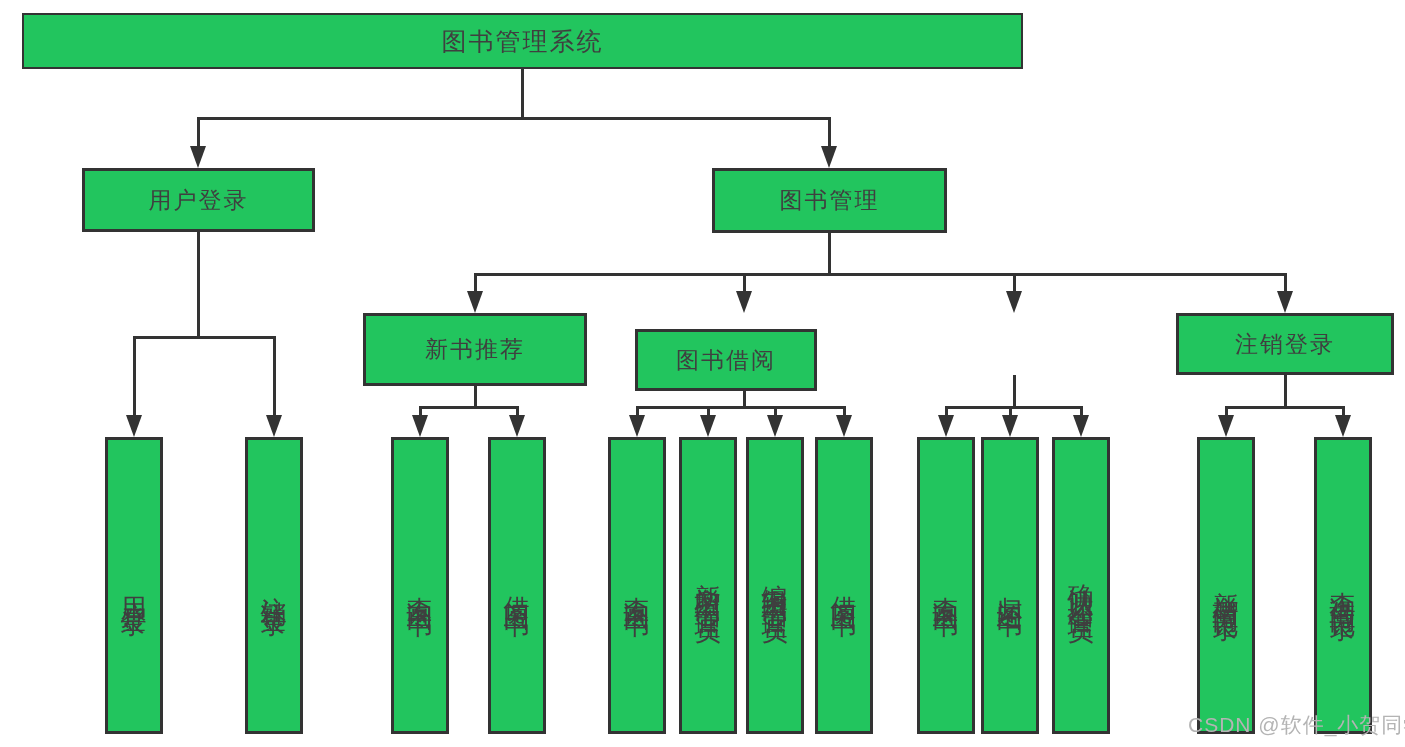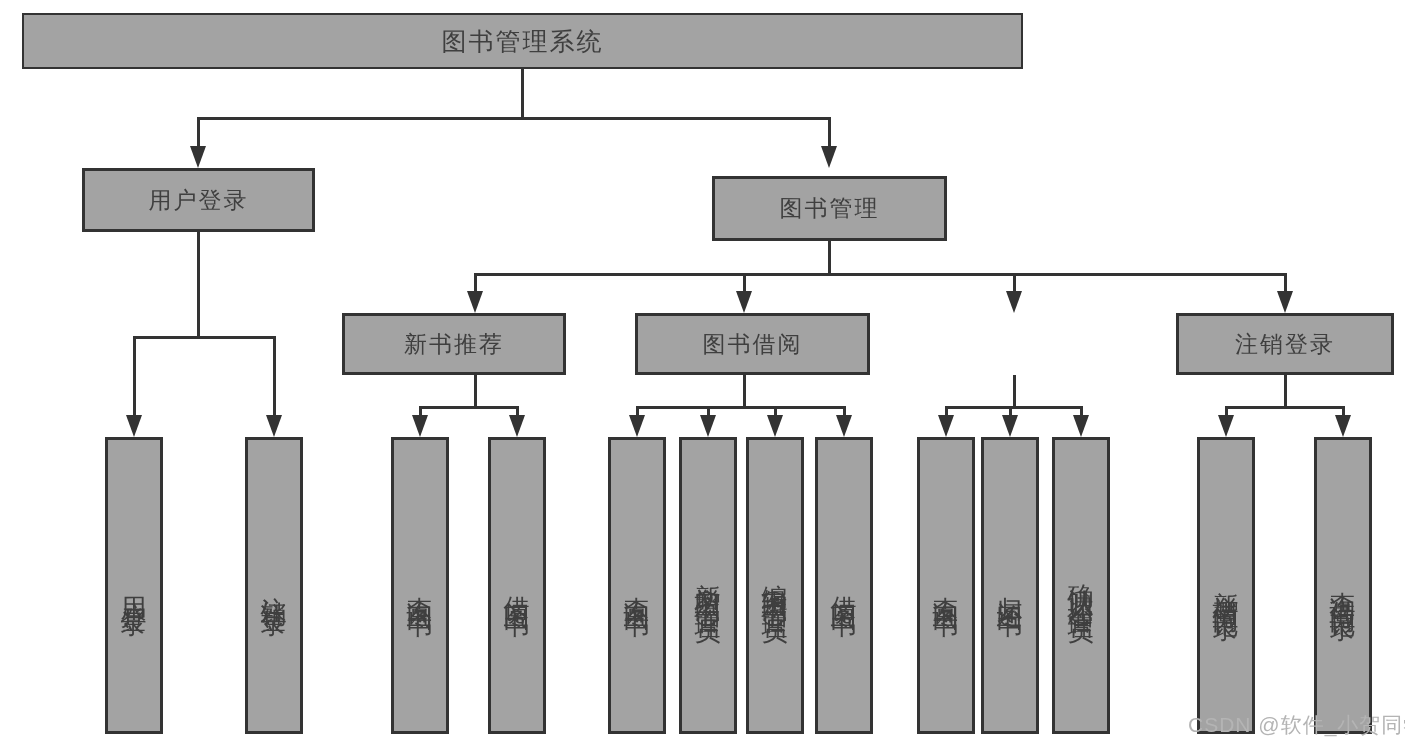--- a/index.html
+++ b/index.html
@@ -17,21 +17,21 @@
     position:absolute;width:0;height:0;
     border-left:8px solid transparent;
     border-right:8px solid transparent;
     border-top:22px solid #333333;
   }
   
   .node{
     position:absolute;
     box-sizing:border-box;
     border:3px solid #333333;
-    background:#a3a3a3;
+    background:#22c55e;
     display:flex;align-items:center;justify-content:center;
     color:#3f3f3f;
   }
   .node.root{border-width:2px;font-size:25px;letter-spacing:2px;}
   .node.lvl{font-size:23px;letter-spacing:2px;}
   .node.leaf{font-size:26px;}
   .leaf .vtxt{
     writing-mode:vertical-rl;
     text-orientation:mixed;
     letter-spacing:5px;
@@ -113,28 +113,28 @@
   <div class="arr" style="left:1218px;top:415px"></div>
   <div class="arr" style="left:1335px;top:415px"></div>
 
   <div class="node root" style="left:22px;top:13px;width:1001px;height:56px">
     <span>图书管理系统</span>
   </div>
 
   <div class="node lvl" style="left:82px;top:168px;width:233px;height:64px">
     <span>用户登录</span>
   </div>
-  <div class="node lvl" style="left:712px;top:176px;width:235px;height:65px">
+  <div class="node lvl" style="left:712px;top:168px;width:235px;height:65px">
     <span>图书管理</span>
   </div>
 
-  <div class="node lvl" style="left:342px;top:313px;width:224px;height:62px">
+  <div class="node lvl" style="left:363px;top:313px;width:224px;height:73px">
     <span>新书推荐</span>
   </div>
-  <div class="node lvl" style="left:635px;top:313px;width:235px;height:62px">
+  <div class="node lvl" style="left:635px;top:329px;width:182px;height:62px">
     <span>图书借阅</span>
   </div>
   <div class="node lvl" style="left:1176px;top:313px;width:218px;height:62px">
     <span>注销登录</span>
   </div>
 
   <div class="node leaf" style="left:105px;top:437px;width:58px;height:297px">
     <span class="vtxt">用户登录</span>
   </div>
   <div class="node leaf" style="left:245px;top:437px;width:58px;height:297px">

